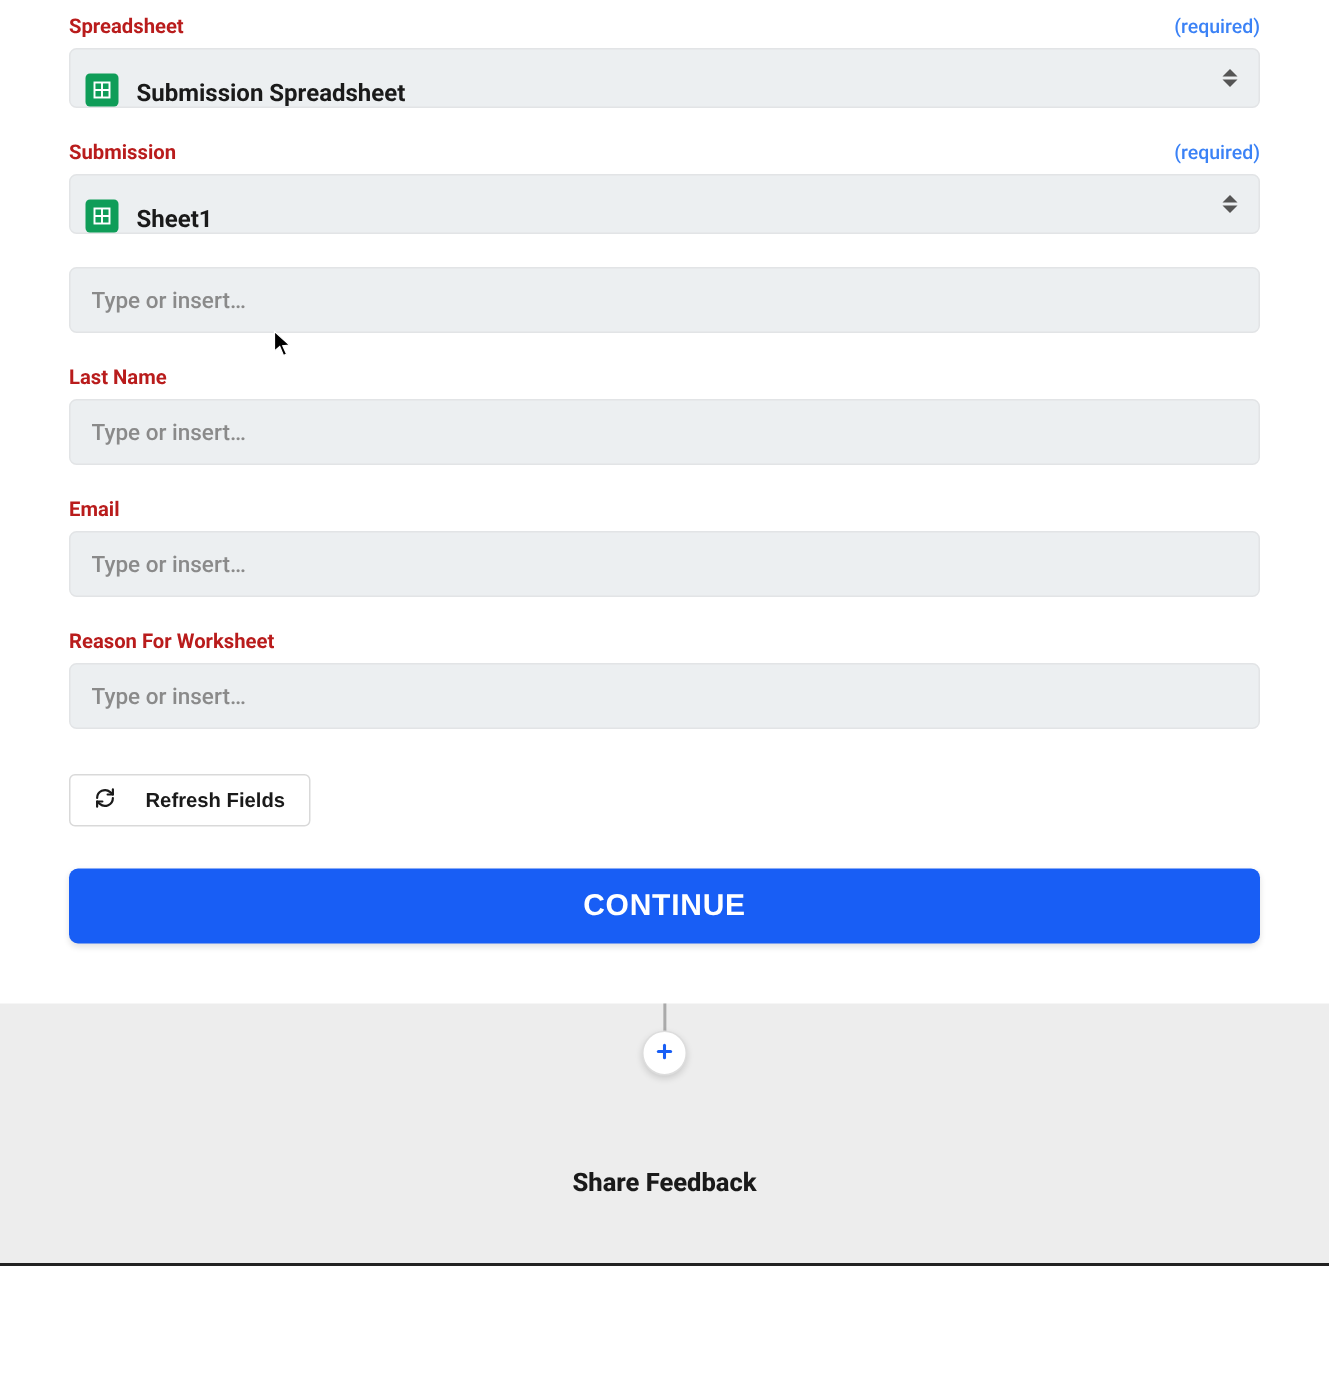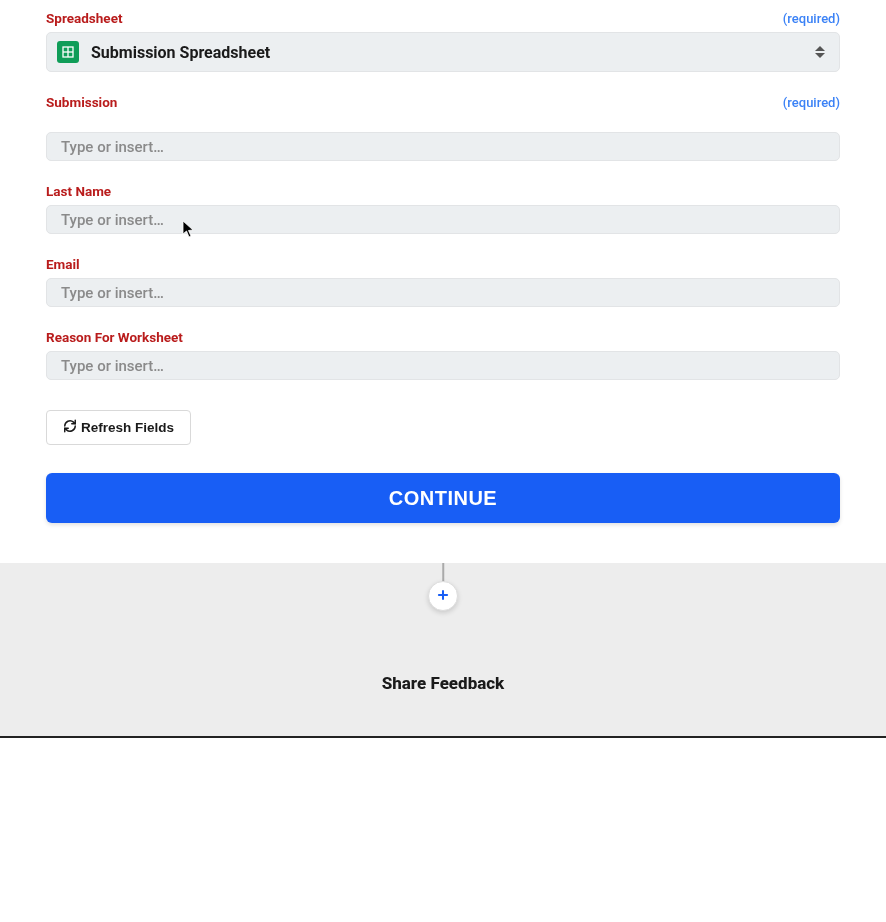--- a/index.html
+++ b/index.html
@@ -32,21 +32,21 @@
     color: #3b82f6;
     font-weight: 500;
   }
   .select-box {
     position: relative;
     background: #eceff1;
     border: 1px solid #e2e4e6;
     border-radius: 5px;
     height: 40px;
     display: flex;
-    align-items: center;
+    align-items: flex-end;
     padding: 0 40px 0 10px;
     cursor: pointer;
   }
   .select-box .sheets-icon {
     width: 22px;
     height: 22px;
     background: #0f9d58;
     border-radius: 3px;
     display: flex;
     align-items: center;
@@ -75,32 +75,32 @@
     border-left: 5px solid transparent;
     border-right: 5px solid transparent;
   }
   .sort-caret .up { border-bottom: 5px solid #555; }
   .sort-caret .down { border-top: 5px solid #555; }
   .text-input {
     width: 100%;
     background: #eceff1;
     border: 1px solid #e2e4e6;
     border-radius: 5px;
-    height: 29px;
+    height: 44px;
     padding: 0 14px;
     font-size: 15px;
     color: #333;
     font-family: inherit;
   }
   .text-input::placeholder { color: #8a8a8a; font-weight: 500;}
   .refresh-row { margin-top: 30px; margin-bottom: 28px; }
   .refresh-btn {
     display: inline-flex;
     align-items: center;
-    gap: 4px;
+    gap: 20px;
     background: #fff;
     border: 1px solid #d9d9d9;
     border-radius: 4px;
     padding: 8px 16px;
     font-size: 13.5px;
     font-weight: 700;
     color: #1a1a1a;
     cursor: pointer;
   }
   .refresh-btn svg { width: 14px; height: 14px; }
@@ -192,20 +192,34 @@
       </span>
     </div>
   </div>
 
   
   <div class="field-group">
     <div class="field-label-row">
       <span class="field-label">Submission</span>
       <span class="required-tag">(required)</span>
     </div>
+    <div class="select-box">
+      <span class="sheets-icon">
+        <svg viewBox="0 0 12 14">
+            <rect x="1" y="2" width="10" height="10" fill="none" stroke="#fff" stroke-width="1.3"></rect>
+            <line x1="1" y1="7" x2="11" y2="7" stroke="#fff" stroke-width="1.3"></line>
+            <line x1="6" y1="2" x2="6" y2="12" stroke="#fff" stroke-width="1.3"></line>
+          </svg>
+      </span>
+      <span class="select-value">Sheet1</span>
+      <span class="sort-caret">
+        <span class="tri up"></span>
+          <span class="tri down"></span>
+      </span>
+    </div>
   </div>
 
   
   <div class="field-group">
     <input class="text-input" type="text" placeholder="Type or insert…" style="">
   </div>
 
   
   <div class="field-group">
     <div class="field-label-row">

